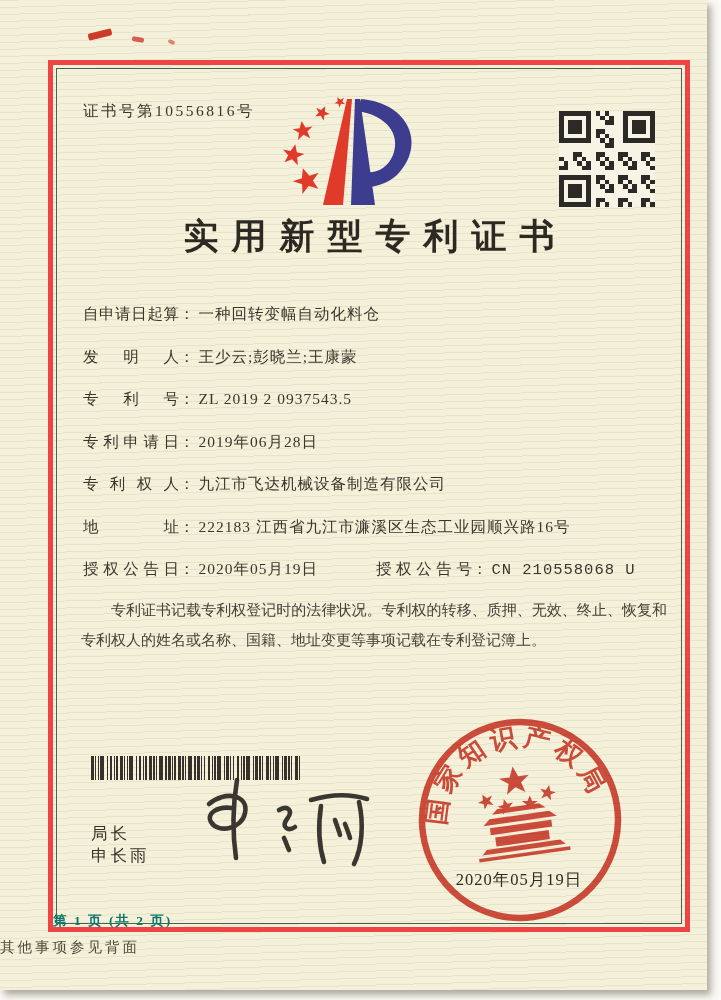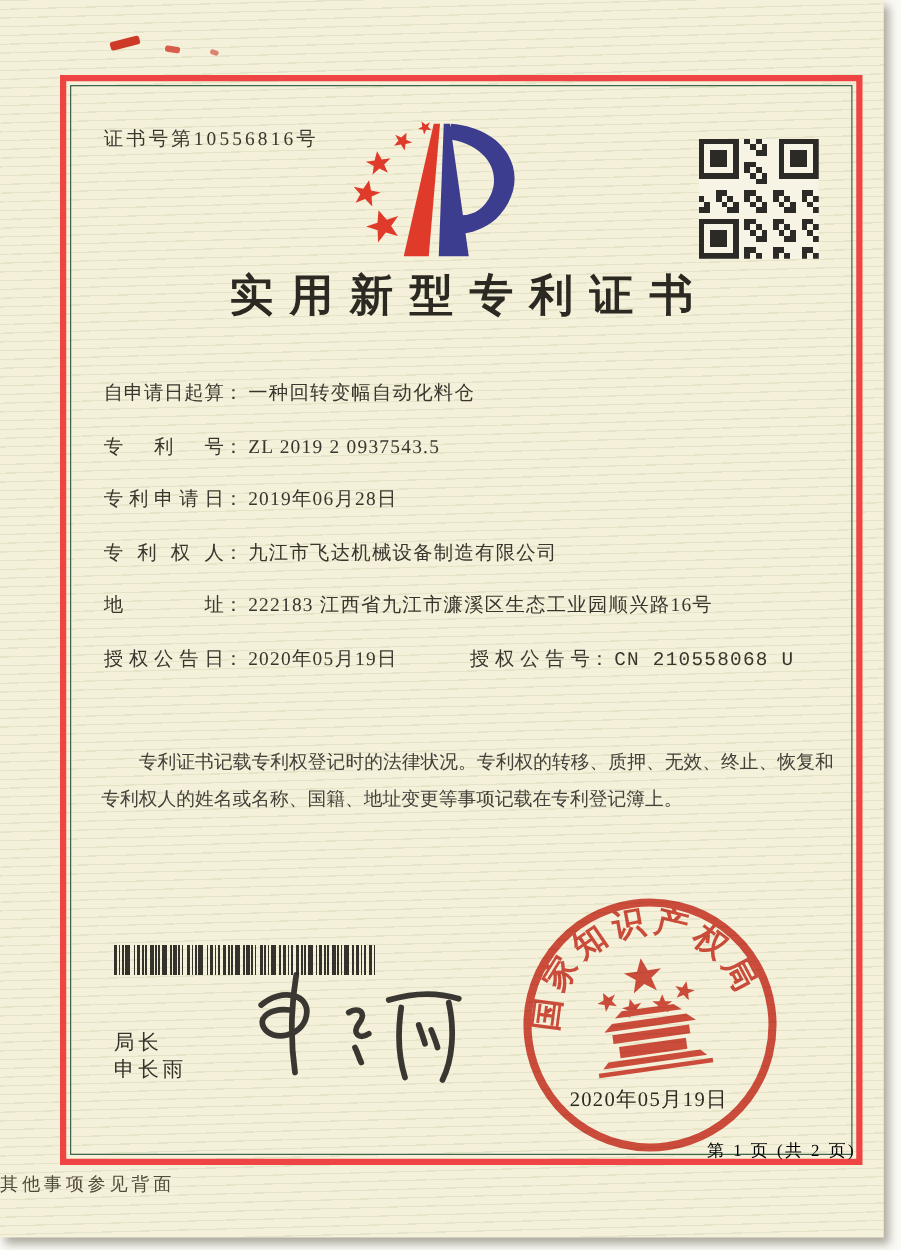--- a/index.html
+++ b/index.html
@@ -64,21 +64,21 @@
 
   .seal{
     position:absolute;left:360px;top:648px;width:214px;height:214px;
     transform:rotate(-8deg);opacity:.88;mix-blend-mode:multiply;z-index:2;
   }
   .seal-date{
     position:absolute;left:366px;top:804px;width:200px;text-align:center;
     font-size:16.5px;color:#2e2a23;letter-spacing:1px;z-index:3;
   }
 
-  .page-info{position:absolute;left:0;right:0;top:847px;text-align:right;font-size:13.5px;color:#000000;letter-spacing:2px;}
+  .page-info{position:absolute;left:0;right:0;top:847px;text-align:left;font-size:13.5px;color:#0f766e;letter-spacing:2px;font-weight:bold;}
   .back-note{position:absolute;left:0;right:0;top:938px;font-size:14.5px;color:#514b39;letter-spacing:3px;}
 </style>
 </head>
 <body>
 
 <div class="sheet">
 
   <div class="speck s1"></div>
   <div class="speck s2"></div>
   <div class="speck s3"></div>
@@ -197,20 +197,23 @@
         <rect x="2" y="16" width="3" height="3" fill="#2c2a26"></rect>
       </svg>
 
     <div class="title">实用新型专利证书</div>
 
     <div class="rows">
       <div class="row">
         <span class="lbl">自申请日起算</span><span class="colon">：</span><span class="val">一种回转变幅自动化料仓</span>
       </div>
       <div class="row">
+        <span class="lbl">发明人</span><span class="colon">：</span><span class="val">王少云;彭晓兰;王康蒙</span>
+      </div>
+      <div class="row">
         <span class="lbl">专利号</span><span class="colon">：</span><span class="val">ZL 2019 2 0937543.5</span>
       </div>
       <div class="row">
         <span class="lbl">专利申请日</span><span class="colon">：</span><span class="val">2019年06月28日</span>
       </div>
       <div class="row">
         <span class="lbl">专利权人</span><span class="colon">：</span><span class="val">九江市飞达机械设备制造有限公司</span>
       </div>
       <div class="row">
         <span class="lbl">地址</span><span class="colon">：</span><span class="val">222183 江西省九江市濂溪区生态工业园顺兴路16号</span>

